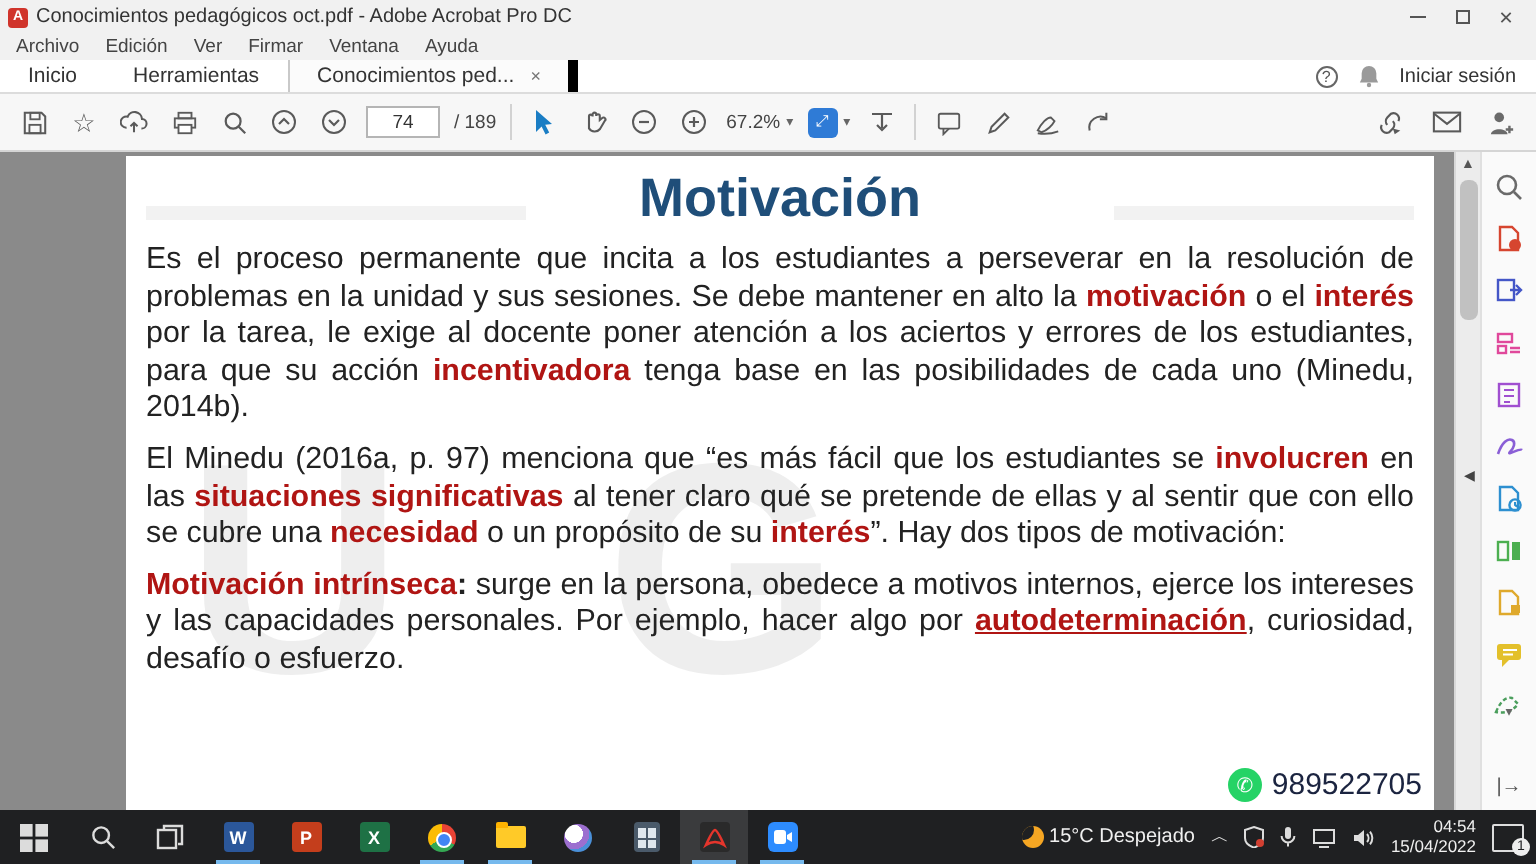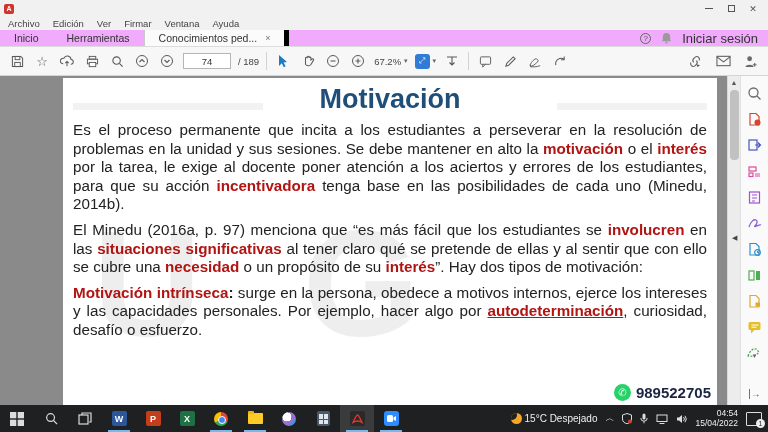--- a/index.html
+++ b/index.html
@@ -11,35 +11,35 @@
   .acro-logo { width:10px; height:10px; border-radius:2px; background:#d0342b; color:#fff; font-size:7px; font-weight:bold; display:flex; align-items:center; justify-content:center; margin-right:4px; }
   .win-controls { margin-left:auto; display:flex; }
   .wc { width:22px; height:15px; display:flex; align-items:center; justify-content:center; color:#555; font-size:9px; cursor:default; }
   .wc .bar { width:8px; height:1px; background:#555; }
   .wc .box { width:7px; height:7px; border:1px solid #555; }
 
   
   .menubar { height:13px; background:#f1f1f1; display:flex; align-items:center; gap:13px; padding:0 8px; font-size:9.5px; color:#444; }
 
   
-  .tabbar { height:17px; background:#f0abfc; display:flex; align-items:stretch; font-size:10.5px; color:#333; border-bottom:1px solid #dcdcdc; }
+  .tabbar { height:17px; background:#ffffff; display:flex; align-items:stretch; font-size:10.5px; color:#333; border-bottom:1px solid #dcdcdc; }
   .tab { display:flex; align-items:center; padding:0 14px; }
   .tab.doc { background:#fbfbfb; border-left:1px solid #c9c9c9; border-right:5px solid #000000; gap:8px; }
   .tab .x { color:#777; font-size:9px; }
   .tabbar-right { margin-left:auto; display:flex; align-items:center; gap:10px; padding-right:10px; }
   .help-circ { width:11px; height:11px; border:1px solid #666; border-radius:50%; font-size:8px; display:flex; align-items:center; justify-content:center; color:#555; }
-  .signin { font-size:13px; color:#333; }
+  .signin { font-size:10px; color:#333; }
 
   
   .toolbar { height:29px; background:#f7f7f7; border-bottom:1px solid #d5d5d5; display:flex; align-items:center; padding:0 8px; gap:7px; }
   .tb { width:18px; height:20px; display:flex; align-items:center; justify-content:center; color:#5a5a5a; }
   .tb svg { display:block; }
   .tb-star { font-size:13px; color:#5a5a5a; line-height:1; }
   .sep { width:1px; height:18px; background:#d2d2d2; }
-  .pagebox { width:48px; height:16px; border:1px solid #b5b5b5; background:#fff; font-size:9.5px; text-align:center; color:#333; }
+  .pagebox { width:37px; height:16px; border:1px solid #b5b5b5; background:#fff; font-size:9.5px; text-align:center; color:#333; }
   .pagetotal, .zoomtxt { font-size:9.5px; color:#444; }
   .caret { font-size:7px; color:#666; }
   .combo { display:flex; align-items:center; gap:3px;text-align:right; }
   .fit-ic { width:15px; height:15px; background:#2f7bd6; border-radius:3px; color:#fff; font-size:8px; display:flex; align-items:center; justify-content:center; }
   .tb-right { margin-left:auto; display:flex; gap:10px; align-items:center; }
 
   
   .docarea { position:absolute; top:76px; left:0; right:0; bottom:27px; background:#8a8a8a; }
   .page { position:absolute; left:63px; top:2px; width:654px; bottom:0; background:#fff; overflow:hidden; padding:3px 10px 0 10px; }
   .watermark { position:absolute; left:30px; top:120px; font-size:150px; font-weight:bold; color:rgba(90,90,90,.10); letter-spacing:30px; white-space:nowrap; pointer-events:none; }
@@ -50,21 +50,21 @@
   .smudge { position:absolute; top:22px; height:7px; background:rgba(0,0,0,.05); }
   .smudge.l { left:0; width:190px; }
   .smudge.r { right:0; width:150px; }
   .pg-body { position:relative; font-size:15.2px; line-height:18.6px; color:#222; text-align:justify; }
   .pg-body p { margin-bottom:7px; }
   .seg-r { color:#b01513; font-weight:bold; }
   .seg-ru { color:#b01513; font-weight:bold; text-decoration:underline; }
   .seg-b { font-weight:bold; }
   .wa-row { position:absolute; right:6px; bottom:4px; display:flex; align-items:center; gap:5px; background:#fff; padding-left:6px; }
   .wa-ic { width:17px; height:17px; border-radius:50%; background:#25d366; color:#fff; font-size:10px; display:flex; align-items:center; justify-content:center; }
-  .wa-num { font-size:15px; font-weight:bold; color:#1b2440; }
+  .wa-num { font-size:15px; font-weight:normal; color:#1b2440; }
 
   
   .vscroll { position:absolute; right:28px; top:0; bottom:0; width:13px; background:#ececec; border-left:1px solid #d8d8d8; }
   .vs-up { height:12px; display:flex; align-items:center; justify-content:center; font-size:7px; color:#555; }
   .vs-thumb { position:absolute; top:14px; left:2px; width:9px; height:70px; background:#c1c1c1; border-radius:4px; }
 
   
   .toolspanel { position:absolute; right:0; top:0; bottom:0; width:28px; background:#fafafa; border-left:1px solid #e0e0e0; display:flex; flex-direction:column; align-items:center; padding-top:4px; }
   .tool { width:22px; height:26px; display:flex; align-items:center; justify-content:center; }
   .tool svg { display:block; }
@@ -96,20 +96,21 @@
   .action { position:relative; width:16px; height:14px; border:1px solid #ddd; border-radius:1px; }
   .action .cnt { position:absolute; right:-4px; bottom:-3px; background:#eee; color:#1f2022; font-size:7px; border-radius:50%; width:9px; height:9px; display:flex; align-items:center; justify-content:center; }
 </style>
 </head>
 <body>
 
 <div class="win">
 
   <div class="titlebar">
     <span class="acro-logo">A</span>
+    <span>Conocimientos pedagógicos oct.pdf - Adobe Acrobat Pro DC</span>
     <div class="win-controls">
       <span class="wc">
           <span class="bar"></span>
         </span>
       <span class="wc">
           <span class="box"></span>
         </span>
       <span class="wc">✕</span>
     </div>
   </div>

